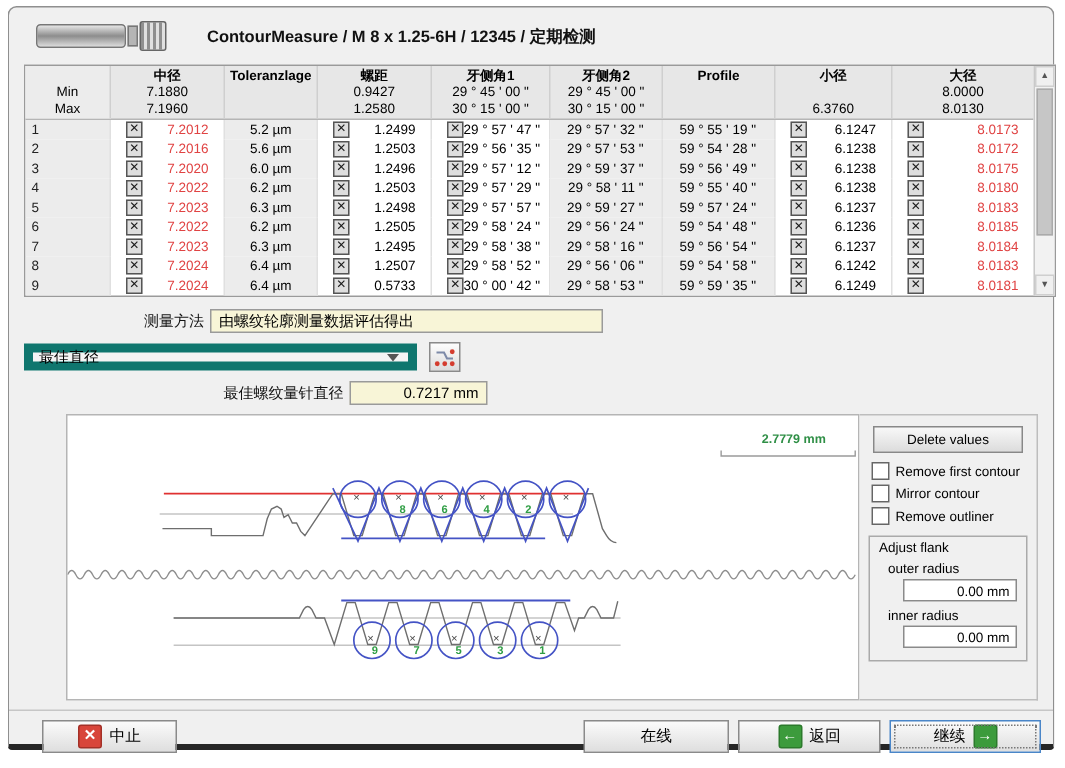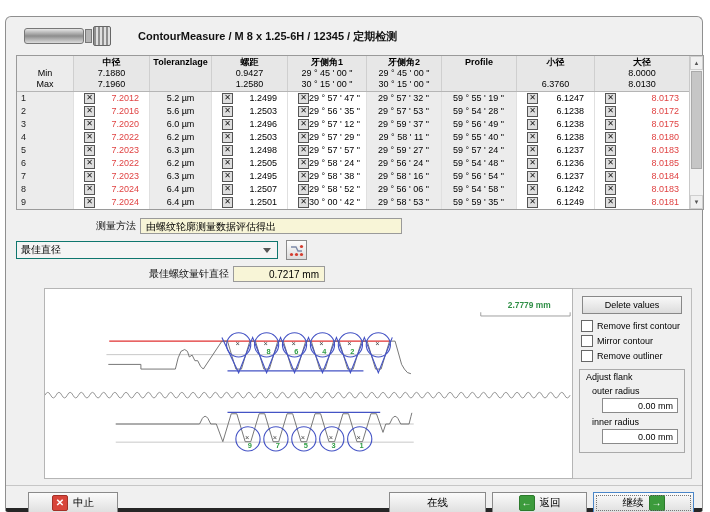--- a/index.html
+++ b/index.html
@@ -1,17 +1,17 @@
 <!DOCTYPE html>
 <html><head>
 <meta charset="utf-8">
 <style>
   html,body{margin:0;padding:0;}
   body{width:710px;height:512px;background:#ffffff;font-family:"Liberation Sans",sans-serif;position:relative;overflow:hidden;}
-  .window{position:absolute;left:5px;top:16px;width:698px;height:496px;background:#f0f0f0;
+  .window{position:absolute;left:5px;top:4px;width:698px;height:496px;background:#f0f0f0;
     border:1px solid #8f8f8f;border-bottom:4px solid #262626;border-radius:6px 6px 3px 3px;box-sizing:border-box;}
   
   .titlebar{display:flex;align-items:center;height:34px;padding:2px 10px 0 18px;}
   .screw{display:flex;align-items:center;width:92px;}
   .screw .shaft{width:58px;height:14px;border:1px solid #777;border-radius:3px;
     background:linear-gradient(180deg,#e6e6e6,#8d8d8d 50%,#dcdcdc);}
   .screw .collar{width:5px;height:12px;border:1px solid #777;background:#b5b5b5;margin-left:1px;}
   .screw .head{width:16px;height:18px;border:1px solid #666;border-radius:2px;margin-left:1px;
     background:repeating-linear-gradient(90deg,#8f8f8f 0 2px,#e0e0e0 2px 4px);}
   .title{font-size:11px;font-weight:bold;color:#111;margin-left:22px;}
@@ -41,21 +41,21 @@
   .sthumb{flex:0 0 96px;margin:1px;background:#c6c6c6;border:1px solid #aaa;}
   .strack{flex:1;}
   
   .form{margin:8px 10px 0 10px;}
   .frow{display:flex;align-items:center;margin-bottom:6px;}
   .flabel{font-size:10px;color:#111;text-align:right;padding-right:4px;}
   .w120{width:120px;} .w213{width:213px;}
   .yfield{height:16px;line-height:16px;border:1px solid #9a9a9a;background:#f8f5d7;font-size:10px;padding:0 5px;box-sizing:border-box;}
   .fwide{width:262px;}
   .fsmall{width:92px;text-align:right;}
-  .dropdown{width:262px;height:18px;border:1px solid #0f766e;background:#f4f4f4;display:flex;align-items:center;
+  .dropdown{width:262px;height:18px;border:6px solid #0f766e;background:#f4f4f4;display:flex;align-items:center;
     font-size:10px;padding:0 4px;box-sizing:border-box;}
   .dropdown .dval{flex:1;}
   .chev{width:0;height:0;border-left:4px solid transparent;border-right:4px solid transparent;border-top:5px solid #555;margin-right:2px;}
   .iconbtn{width:21px;height:20px;margin-left:8px;border:1px solid #8a8a8a;background:linear-gradient(180deg,#fdfdfd,#dcdcdc);
     display:flex;align-items:center;justify-content:center;padding:0;}
   
   .graphrow{display:flex;margin:4px 10px 0 10px;padding-left:28px;}
   .canvas{width:566px;height:191px;background:#fff;border:1px solid #b5b5b5;box-sizing:border-box;}
   .panel{width:124px;height:191px;background:#f0f0f0;border:1px solid #bdbdbd;border-left:none;box-sizing:border-box;}
   .delbtn{display:block;width:100px;height:18px;margin:7px auto 6px auto;border:1px solid #888;
@@ -354,21 +354,21 @@
         </div>
         <div class="tr">
           <div class="td c0 shade rownum">9</div>
           <div class="td cbcell c1">
             <div class="cb">✕</div>
             <div class="val red">7.2024</div>
           </div>
           <div class="td c2 shade ctr">6.4 µm</div>
           <div class="td cbcell c3">
             <div class="cb">✕</div>
-            <div class="val">1.2501</div>
+            <div class="val">0.5733</div>
           </div>
           <div class="td cbcell c4">
             <div class="cb">✕</div>
             <div class="val">30 ° 00 ' 42 "</div>
           </div>
           <div class="td c5 shade rgt">29 ° 58 ' 53 "</div>
           <div class="td c6 shade rgt">59 ° 59 ' 35 "</div>
           <div class="td cbcell c7">
             <div class="cb">✕</div>
             <div class="val">6.1249</div>

